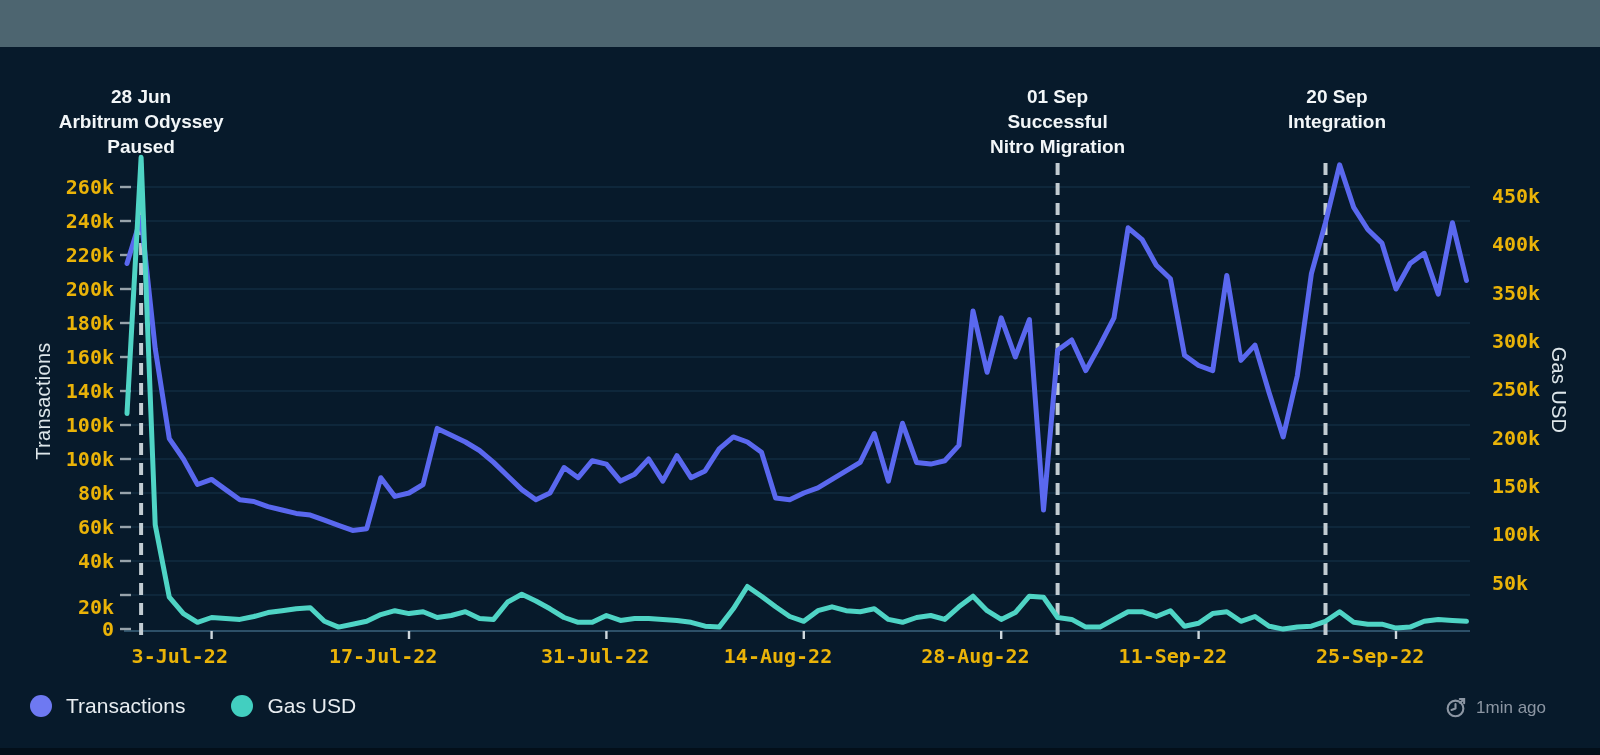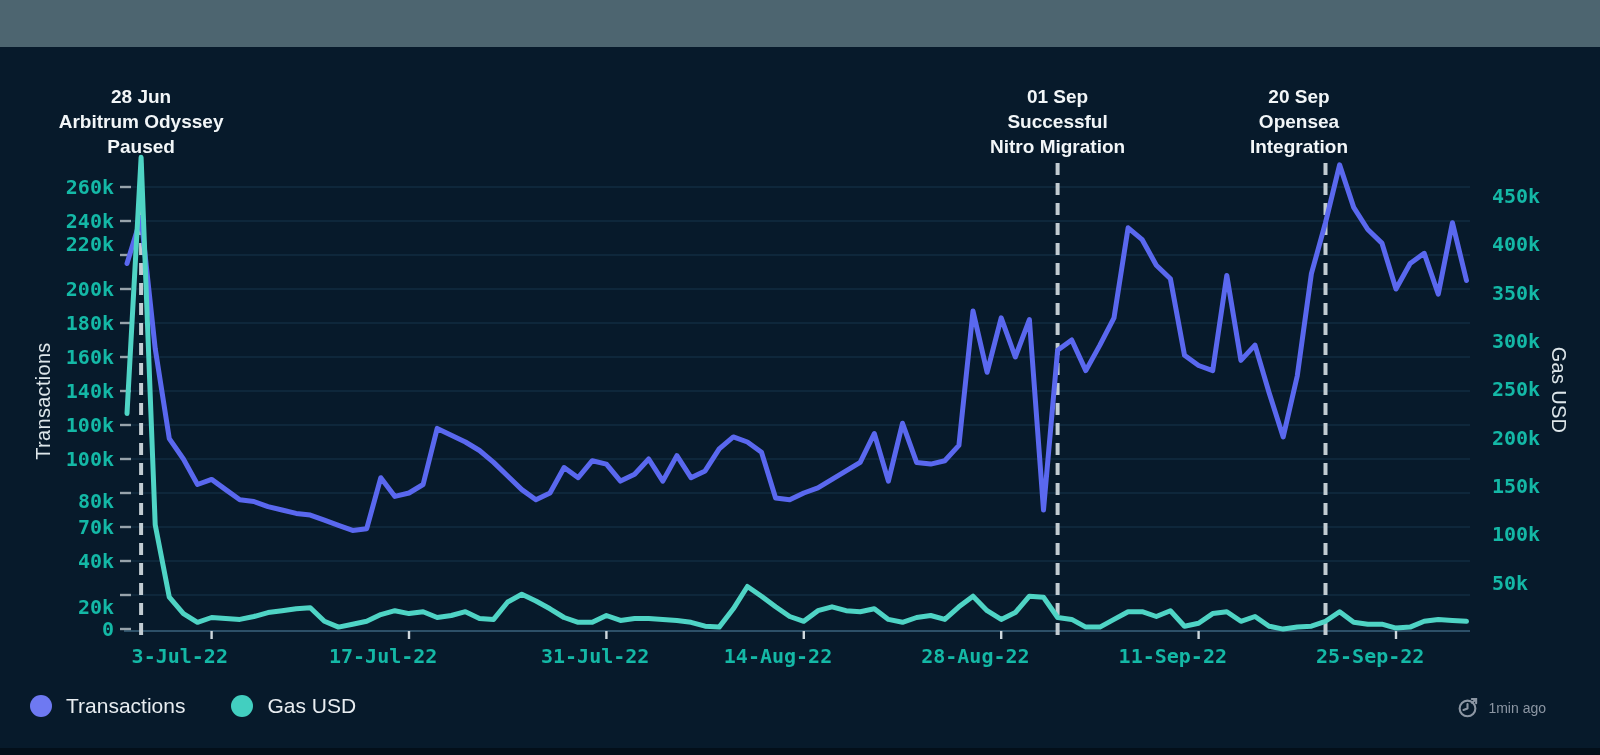--- a/index.html
+++ b/index.html
@@ -1,38 +1,38 @@
 <!DOCTYPE html>
 <html><head>
 <meta charset="utf-8">
 <style>
   html,body{margin:0;padding:0;background:#03101c;}
   .stage{position:relative;width:1600px;height:755px;background:#071a2b;overflow:hidden;
          font-family:"Liberation Sans",sans-serif;}
   .topbar{position:absolute;left:0;top:0;width:1600px;height:47px;background:#4d6570;}
   .bottomstrip{position:absolute;left:0;bottom:0;width:1600px;height:7px;background:#030f1a;}
   #chart-svg{position:absolute;left:0;top:0;}
-  .tick-label{position:absolute;color:#14b8a6;font-family:"DejaVu Sans Mono",monospace;
+  .tick-label{position:absolute;color:#eab308;font-family:"DejaVu Sans Mono",monospace;
               font-weight:bold;font-size:20px;line-height:24px;white-space:nowrap;}
   .yl{width:92px;text-align:right;}
   .yr{width:110px;text-align:left;}
   .xl{width:160px;}
   .axis-title{position:absolute;color:#dde6ea;font-size:20px;letter-spacing:.3px;
               text-align:center;white-space:nowrap;}
   .axis-title.left{width:220px;height:26px;transform:rotate(-90deg);}
   .axis-title.right{width:180px;height:26px;transform:rotate(90deg);}
   .annotation{position:absolute;width:420px;text-align:center;color:#f2f6f8;
               font-size:19px;font-weight:bold;line-height:25px;}
   .annotation span{display:block;}
   .legend{position:absolute;left:30px;top:694px;display:flex;align-items:center;gap:46px;}
   .legend-item{display:flex;align-items:center;gap:14px;cursor:pointer;}
   .legend-dot{width:22px;height:22px;border-radius:50%;}
   .legend-label{color:#e8edf1;font-size:21px;}
   .status{position:absolute;right:54px;top:696px;display:flex;align-items:center;gap:9px;
-          color:#8c96a3;font-size:14px;}
+          color:#8c96a3;font-size:17px;}
   .status svg{display:block;}
 </style>
 </head>
 <body>
 
 <div class="stage">
   <div class="topbar"></div>
 
   <svg id="chart-svg" width="1600" height="755" viewBox="0 0 1600 755">
       <line x1="124" y1="595" x2="1470" y2="595" stroke="#173850" stroke-width="1.5" opacity="0.6"></line>
@@ -74,29 +74,29 @@
       <line x1="1057.6" y1="163" x2="1057.6" y2="639" stroke="#c2ccd2" stroke-width="4" stroke-dasharray="12 8"></line>
       <line x1="1325.5" y1="163" x2="1325.5" y2="639" stroke="#c2ccd2" stroke-width="4" stroke-dasharray="12 8"></line>
       <polyline points="127.0,263.5 141.1,217.6 155.2,348.5 169.3,438.6 183.4,459.0 197.5,484.5 211.6,479.4 225.7,489.6 239.8,499.8 253.9,501.5 268.0,506.6 282.1,510.0 296.2,513.4 310.3,515.1 324.4,520.2 338.5,525.3 352.6,530.4 366.7,528.7 380.8,477.7 394.9,496.4 409.0,493.0 423.1,484.5 437.2,428.4 451.3,435.2 465.4,442.0 479.5,450.5 493.6,462.4 507.7,476.0 521.8,489.6 535.9,499.8 550.0,493.0 564.1,467.5 578.2,477.7 592.3,460.7 606.4,464.1 620.5,481.1 634.6,474.3 648.7,459.0 662.8,481.1 676.9,455.6 691.0,477.7 705.1,470.9 719.2,448.8 733.3,436.9 747.4,442.0 761.5,452.2 775.6,498.1 789.7,499.8 803.8,493.0 817.9,487.9 832.0,479.4 846.1,470.9 860.2,462.4 874.3,433.5 888.4,481.1 902.5,423.3 916.6,462.4 930.7,464.1 944.8,460.7 958.9,445.4 973.0,311.1 987.1,372.3 1001.2,317.9 1015.3,357.0 1029.4,319.6 1043.5,510.0 1057.6,350.2 1071.7,340.0 1085.8,370.6 1099.9,345.1 1114.0,317.9 1128.1,227.8 1142.2,239.7 1156.3,265.2 1170.4,278.8 1184.5,355.3 1198.6,365.5 1212.7,370.6 1226.8,275.4 1240.9,360.4 1255.0,345.1 1269.1,392.7 1283.2,436.9 1297.3,375.7 1311.4,273.7 1325.5,222.7 1339.6,164.9 1353.7,207.4 1367.8,229.5 1381.9,243.1 1396.0,289.0 1410.1,263.5 1424.2,253.3 1438.3,294.1 1452.4,222.7 1466.5,280.5" fill="none" stroke="#5a68ef" stroke-width="5" stroke-linejoin="round" stroke-linecap="round"></polyline>
       <polyline points="127.0,413.5 141.1,157.3 155.2,524.7 169.3,597.2 183.4,613.6 197.5,622.3 211.6,617.5 225.7,618.4 239.8,619.4 253.9,616.5 268.0,612.6 282.1,610.7 296.2,608.8 310.3,607.8 324.4,621.3 338.5,627.1 352.6,624.2 366.7,621.3 380.8,614.6 394.9,610.7 409.0,613.6 423.1,611.7 437.2,617.5 451.3,615.5 465.4,611.7 479.5,618.4 493.6,619.4 507.7,602.0 521.8,594.3 535.9,601.0 550.0,608.8 564.1,617.5 578.2,622.3 592.3,622.3 606.4,615.5 620.5,620.4 634.6,618.4 648.7,618.4 662.8,619.4 676.9,620.4 691.0,622.3 705.1,626.2 719.2,627.1 733.3,608.8 747.4,586.5 761.5,596.2 775.6,606.8 789.7,616.5 803.8,621.3 817.9,610.7 832.0,606.8 846.1,610.7 860.2,611.7 874.3,608.8 888.4,619.4 902.5,622.3 916.6,617.5 930.7,615.5 944.8,619.4 958.9,606.8 973.0,596.2 987.1,610.7 1001.2,619.4 1015.3,612.6 1029.4,596.2 1043.5,597.2 1057.6,617.5 1071.7,619.4 1085.8,627.1 1099.9,627.1 1114.0,619.4 1128.1,611.7 1142.2,611.7 1156.3,616.5 1170.4,610.7 1184.5,626.2 1198.6,623.3 1212.7,613.6 1226.8,611.7 1240.9,621.3 1255.0,616.5 1269.1,626.2 1283.2,629.1 1297.3,627.1 1311.4,626.2 1325.5,621.3 1339.6,611.7 1353.7,622.3 1367.8,624.2 1381.9,624.2 1396.0,628.1 1410.1,627.1 1424.2,621.3 1438.3,619.4 1452.4,620.4 1466.5,621.3" fill="none" stroke="#4fd4c5" stroke-width="5" stroke-linejoin="round" stroke-linecap="round"></polyline>
     </svg>
 
   <div id="yl-labels">
       <div class="tick-label yl" style="left: 22px; top: 617px;">0</div>
       <div class="tick-label yl" style="left: 22px; top: 595px;">20k</div>
       <div class="tick-label yl" style="left: 22px; top: 549px;">40k</div>
-      <div class="tick-label yl" style="left: 22px; top: 515px;">70k</div>
-      <div class="tick-label yl" style="left: 22px; top: 481px; margin-top: 8px;">80k</div>
+      <div class="tick-label yl" style="left: 22px; top: 515px;">60k</div>
+      <div class="tick-label yl" style="left: 22px; top: 481px;">80k</div>
       <div class="tick-label yl" style="left: 22px; top: 447px;">100k</div>
       <div class="tick-label yl" style="left: 22px; top: 413px;">100k</div>
       <div class="tick-label yl" style="left: 22px; top: 379px;">140k</div>
       <div class="tick-label yl" style="left: 22px; top: 345px;">160k</div>
       <div class="tick-label yl" style="left: 22px; top: 311px;">180k</div>
       <div class="tick-label yl" style="left: 22px; top: 277px;">200k</div>
-      <div class="tick-label yl" style="left: 22px; top: 232px;">220k</div>
+      <div class="tick-label yl" style="left: 22px; top: 243px;">220k</div>
       <div class="tick-label yl" style="left: 22px; top: 209px;">240k</div>
       <div class="tick-label yl" style="left: 22px; top: 175px;">260k</div>
     </div>
   <div id="yr-labels">
       <div class="tick-label yr" style="left: 1492px; top: 570.667px;">50k</div>
       <div class="tick-label yr" style="left: 1492px; top: 522.333px;">100k</div>
       <div class="tick-label yr" style="left: 1492px; top: 474px;">150k</div>
       <div class="tick-label yr" style="left: 1492px; top: 425.667px;">200k</div>
       <div class="tick-label yr" style="left: 1492px; top: 377.333px;">250k</div>
       <div class="tick-label yr" style="left: 1492px; top: 329px;">300k</div>
@@ -117,23 +117,22 @@
       <div class="annotation" style="left: -68.9px; top: 84px;">
         <span>28 Jun</span>
         <span>Arbitrum Odyssey</span>
         <span>Paused</span>
       </div>
       <div class="annotation" style="left: 847.6px; top: 84px;">
         <span>01 Sep</span>
         <span>Successful</span>
         <span>Nitro Migration</span>
       </div>
-      <div class="annotation" style="left: 1089px; top: 84px;">
+      <div class="annotation" style="left: 1127px; top: 84px;">
         <span>20 Sep</span>
-        <span>Opensea</span>
         <span>Integration</span>
       </div>
     </div>
 
   <div class="axis-title left" style="left:-65px;top:388px;">Transactions</div>
   <div class="axis-title right" style="left:1467px;top:377px;">Gas USD</div>
 
   <div class="legend">
     <div class="legend-item">
       <span class="legend-dot" id="dot-0" style="background: rgb(110, 121, 242);"></span>

